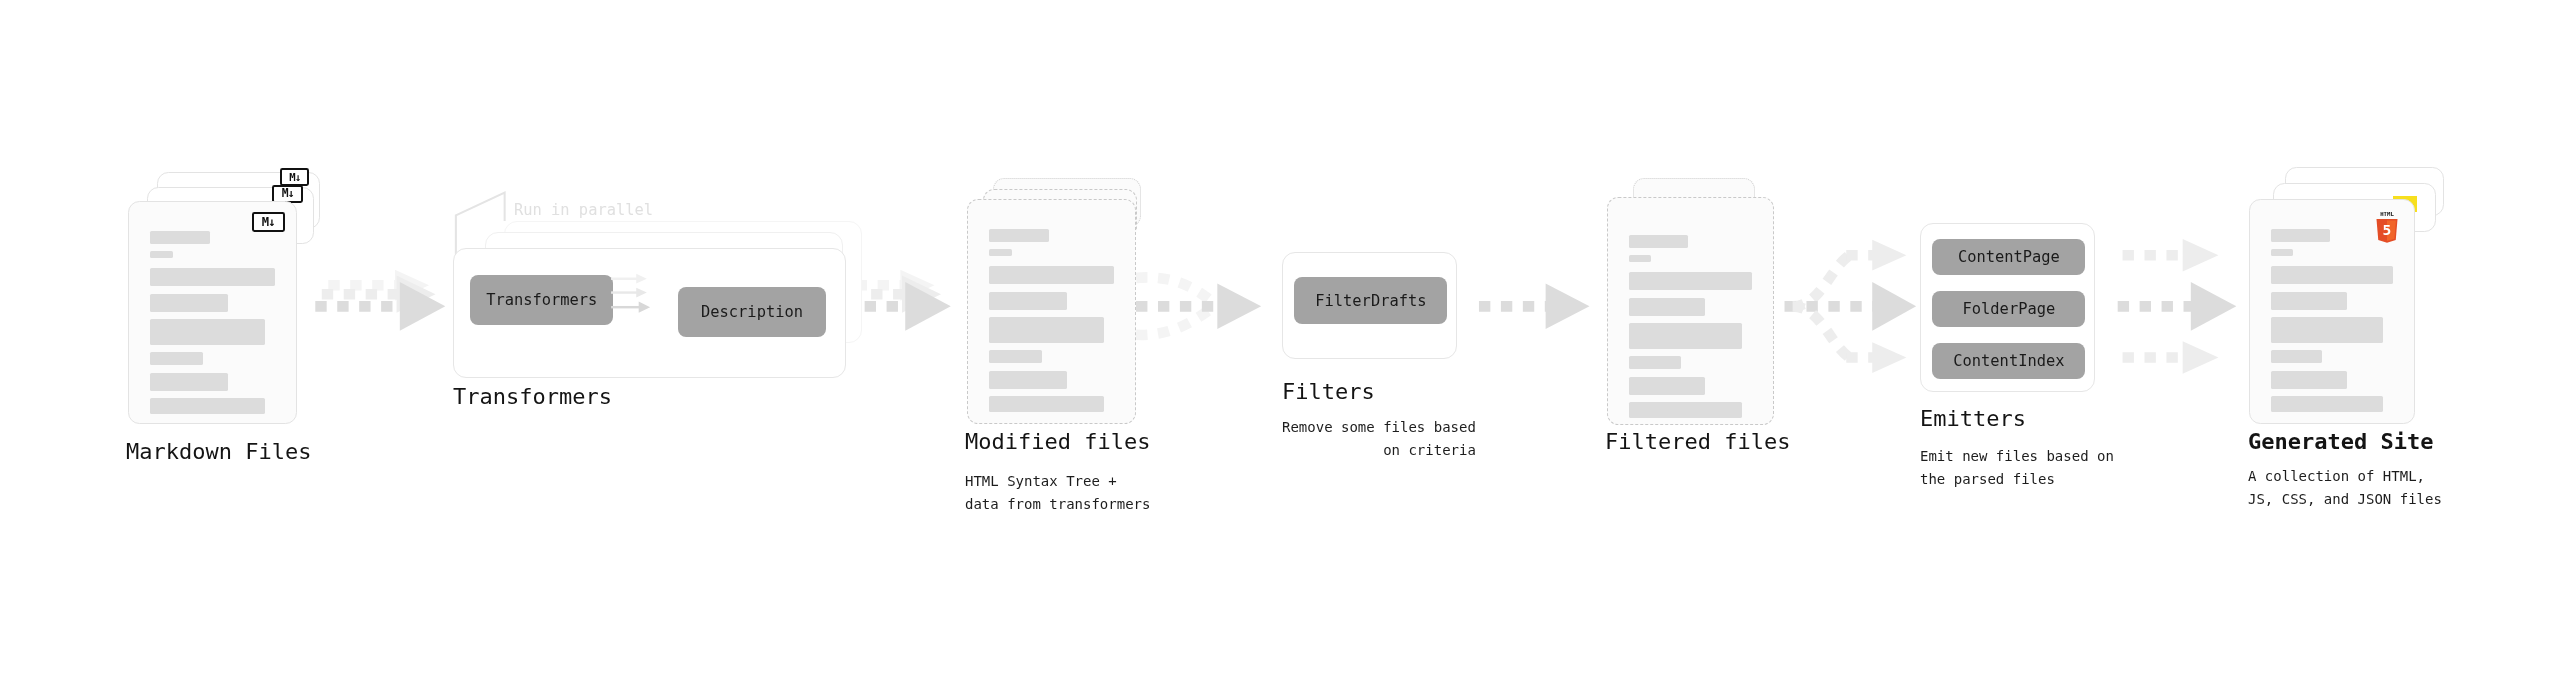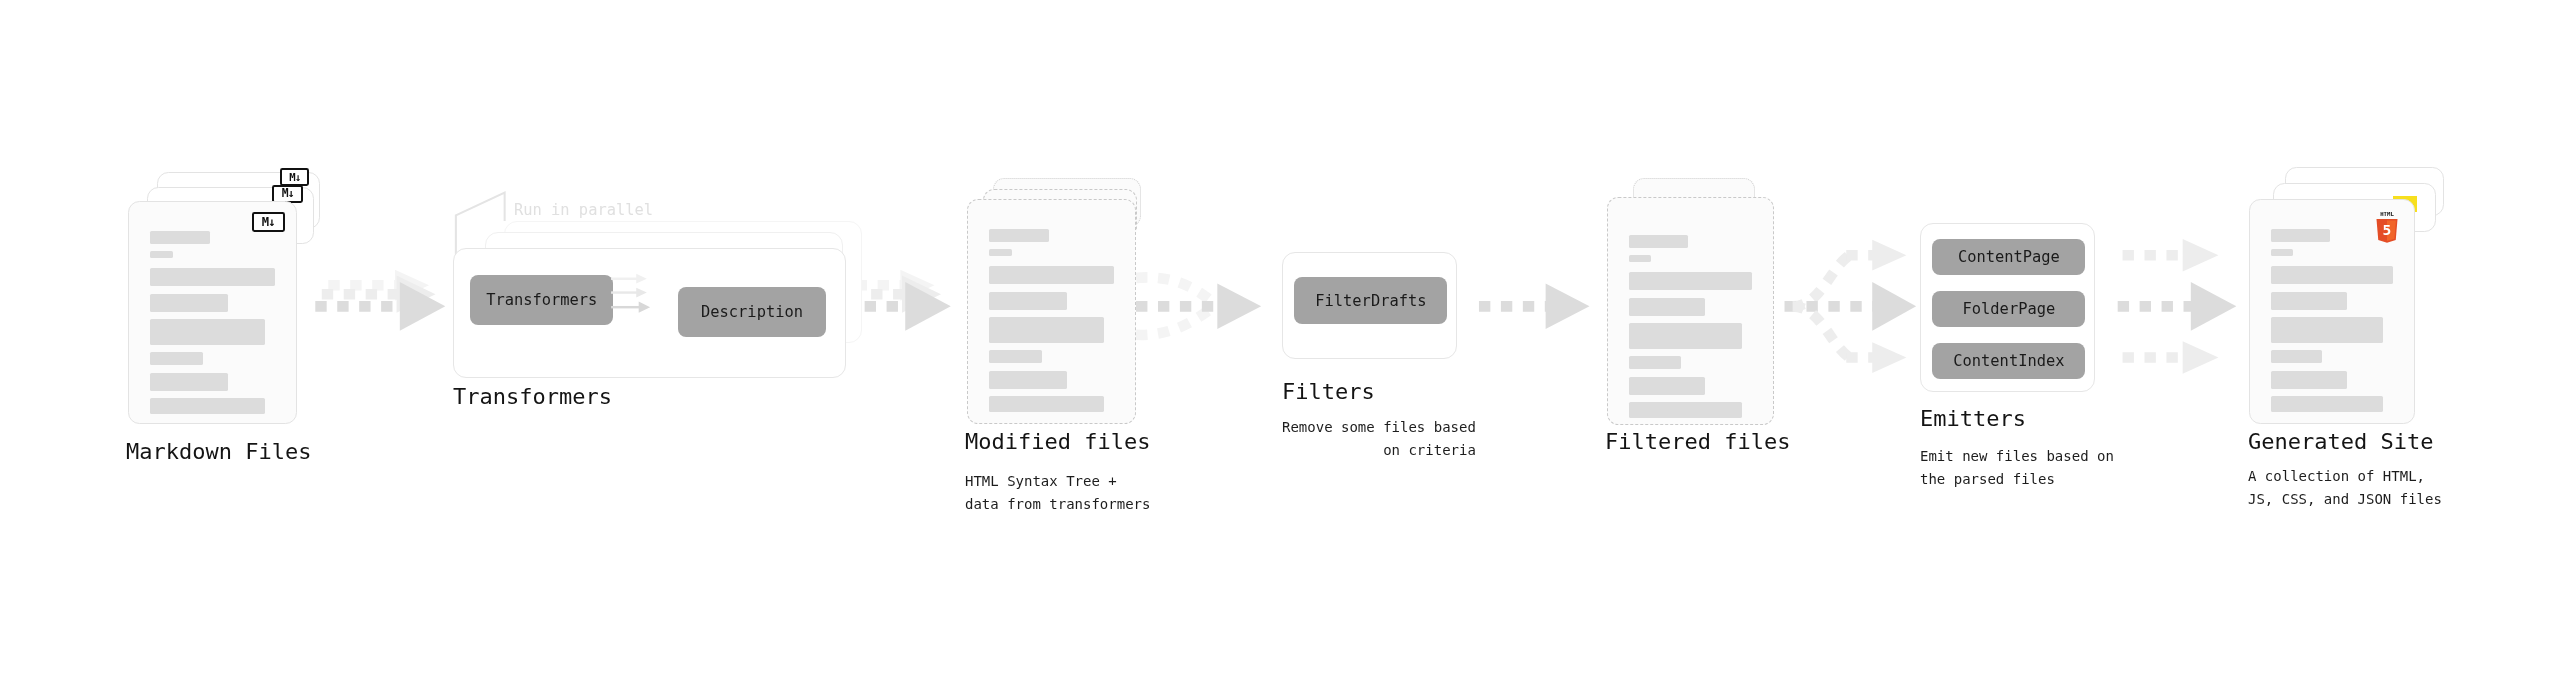--- a/index.html
+++ b/index.html
@@ -307,18 +307,18 @@
         <div class="ln" style="width:18%; height:6.5px; margin-bottom:10.6px;"></div>
         <div class="ln" style="width:100%; height:18px;"></div>
         <div class="ln" style="width:62%; height:18px;"></div>
         <div class="ln" style="width:92%; height:26px;"></div>
         <div class="ln" style="width:42%; height:13px;"></div>
         <div class="ln" style="width:62%; height:18px;"></div>
         <div class="ln" style="width:92%; height:16.3px;"></div>
       </div>
     </div>
   </div>
-  <div class="title" style="left:2248px; top:429px;">Generated Site</div>
+  <div class="title" style="left:2248px; top:429px;font-weight:bold;">Generated Site</div>
   <div class="sub" style="left:2248px; top:465px;">A collection of HTML,
 JS, CSS, and JSON files</div>
 
 </div>
 
 
 </body></html>

